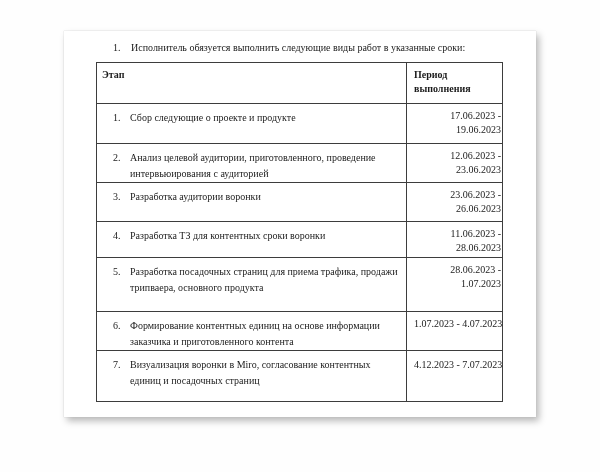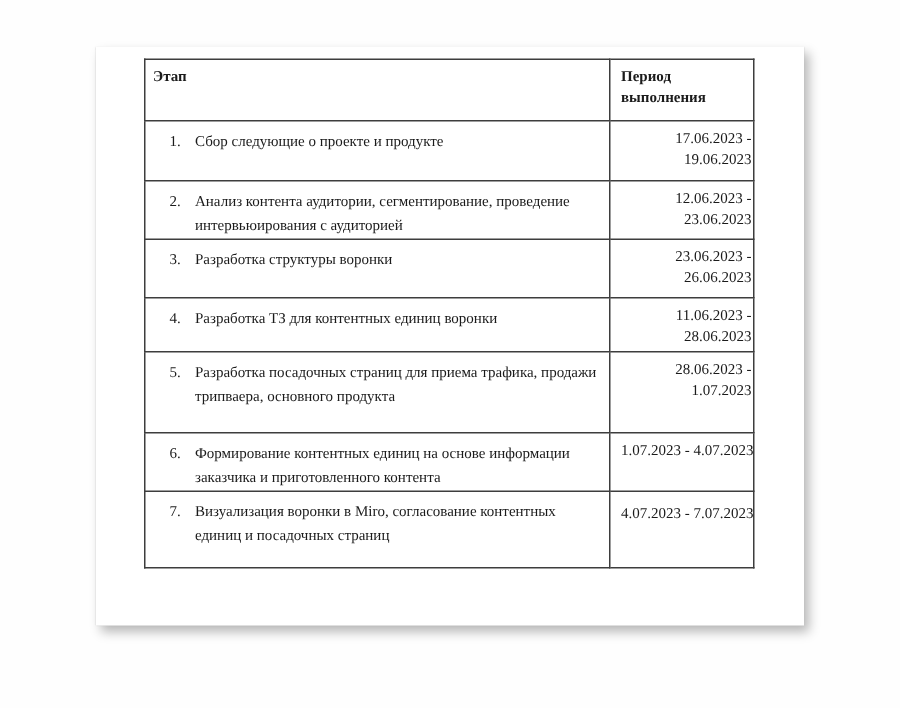--- a/index.html
+++ b/index.html
@@ -90,20 +90,23 @@
     margin-left: 0px;
     letter-spacing: -1px;
   }
 </style>
 </head>
 <body>
 
 <div class="canvas">
   <div class="page">
 
+    <div class="intro">
+      <span class="intro-num">1.</span><span>Исполнитель обязуется выполнить следующие виды работ в указанные сроки:</span>
+    </div>
 
     <table class="schedule">
       <colgroup>
           <col class="c-task">
           <col class="c-period">
         </colgroup>
       <thead>
         <tr>
           <th class="stage-h">Этап</th>
           <th class="period-h">Период
@@ -118,41 +121,41 @@
               <span class="task-text">Сбор следующие о проекте и продукте</span>
             </div>
           </td>
           <td class="period-cell"><span>17.06.2023 -
 19.06.2023</span></td>
         </tr>
         <tr class="r2">
           <td class="task-cell">
             <div class="task-line">
               <span class="task-num">2.</span>
-              <span class="task-text">Анализ контента аудитории, сегментирование, проведение интервьюирования с аудиторией</span>
+              <span class="task-text">Анализ целевой аудитории, приготовленного, проведение интервьюирования с аудиторией</span>
             </div>
           </td>
           <td class="period-cell"><span>12.06.2023 -
 23.06.2023</span></td>
         </tr>
         <tr class="r3">
           <td class="task-cell">
             <div class="task-line">
               <span class="task-num">3.</span>
-              <span class="task-text">Разработка структуры воронки</span>
+              <span class="task-text">Разработка аудитории воронки</span>
             </div>
           </td>
           <td class="period-cell"><span>23.06.2023 -
 26.06.2023</span></td>
         </tr>
         <tr class="r4">
           <td class="task-cell">
             <div class="task-line">
               <span class="task-num">4.</span>
-              <span class="task-text">Разработка ТЗ для контентных единиц  воронки</span>
+              <span class="task-text">Разработка ТЗ для контентных сроки  воронки</span>
             </div>
           </td>
           <td class="period-cell"><span>11.06.2023 -
 28.06.2023</span></td>
         </tr>
         <tr class="r5">
           <td class="task-cell">
             <div class="task-line">
               <span class="task-num">5.</span>
               <span class="task-text">Разработка посадочных страниц для приема трафика, продажи трипваера, основного продукта</span>
@@ -170,19 +173,19 @@
           </td>
           <td class="period-cell"><span>1.07.2023 - 4.07.2023</span></td>
         </tr>
         <tr class="r7">
           <td class="task-cell">
             <div class="task-line">
               <span class="task-num">7.</span>
               <span class="task-text">Визуализация воронки в Miro, согласование контентных единиц и посадочных страниц</span>
             </div>
           </td>
-          <td class="period-cell"><span>4.07.2023 - 7.07.2023</span><span class="corner-mark-glyph">‾</span></td>
+          <td class="period-cell"><span>4.12.2023 - 7.07.2023</span><span class="corner-mark-glyph">‾</span></td>
         </tr>
       </tbody>
     </table>
 
   </div>
 </div>
 
 </body></html>

